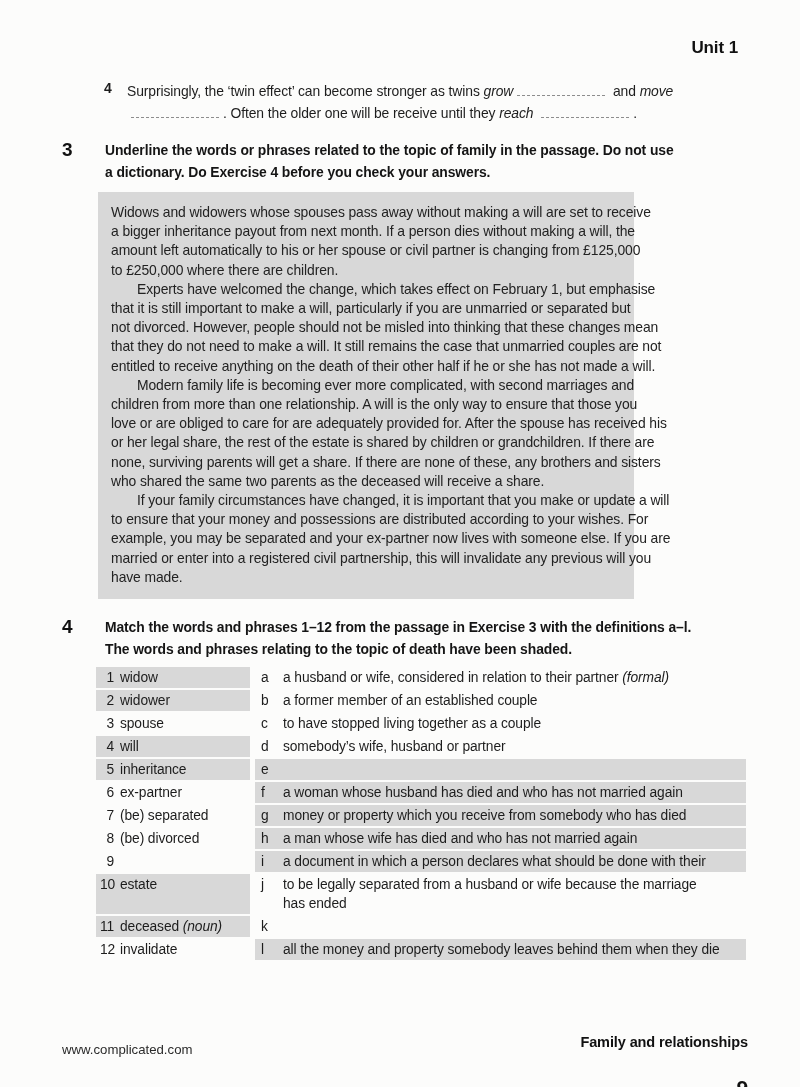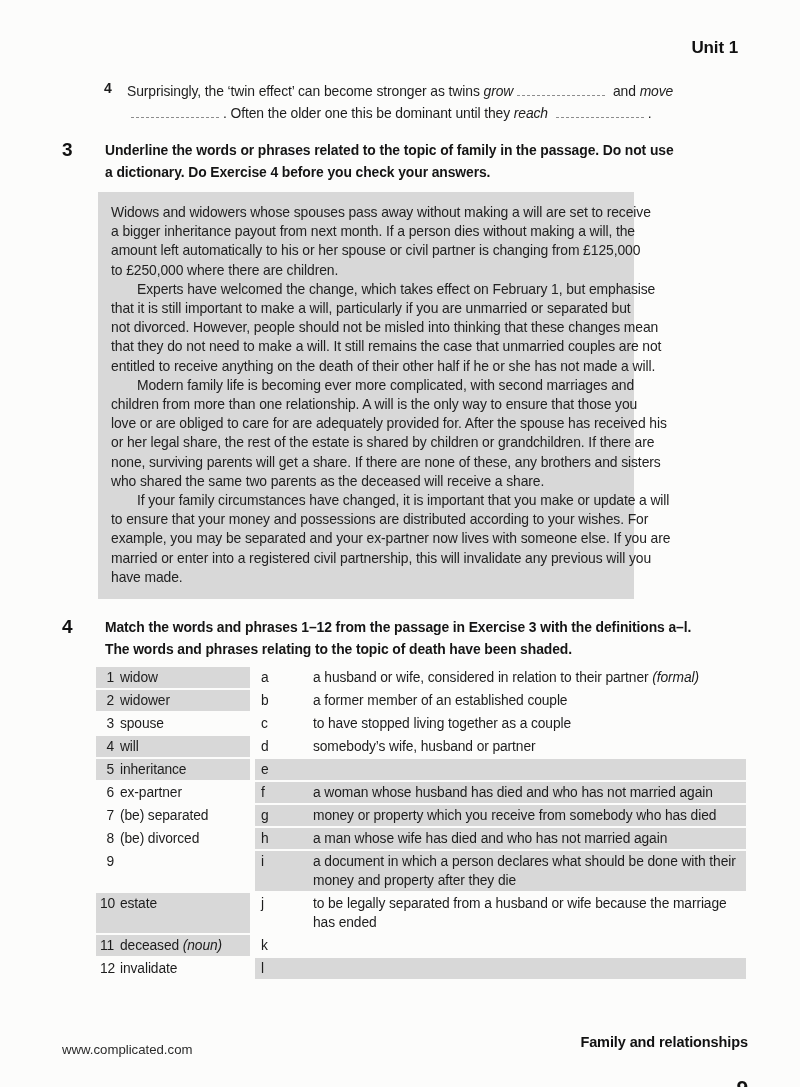--- a/index.html
+++ b/index.html
@@ -39,37 +39,37 @@
   .para.indent .pline:first-child{padding-left:26px;}
 
   
   .match-list{position:absolute;left:96px;top:667px;width:650px;font-size:13.8px;line-height:19px;}
   .mrow{display:flex;margin-bottom:2px;align-items:stretch;}
   .wcell{width:154px;flex:none;display:flex;box-sizing:border-box;padding:1px 4px;}
   .wcell .num{width:14px;text-align:right;margin-right:6px;flex:none;}
   .wordwrap{flex:1;}
   .dcell{flex:1;margin-left:5px;display:flex;box-sizing:border-box;padding:1px 6px;}
   .dcell .letter{width:22px;flex:none;}
-  .dtext{flex:1;margin-left:30px;}
+  .dtext{flex:1;}
   .shade{background:#d8d8d8;}
 
   
   .footer-site{position:absolute;left:62px;top:1042px;font-size:13.2px;color:#2a2a2a;letter-spacing:0;}
   .footer-right{position:absolute;right:52px;top:1034px;display:flex;align-items:flex-end;gap:26px;flex-direction:column;}
   .footer-section{font-size:14.5px;font-weight:700;color:#111;}
   .footer-page{font-size:21px;font-weight:700;color:#111;}
 </style>
 </head>
 <body>
 
 <div class="unit-label">Unit 1</div>
 
 <div class="intro-item">
   <div class="intro-num">4</div>
-  <div class="intro-text"><span>Surprisingly, the ‘twin effect’ can become stronger as twins </span><span class="it">grow</span><span class="blank"></span><span> and </span><span class="it">move</span><br><span class="blank"></span><span>. Often the older one this be dominant until they </span><span class="it">reach</span><span> </span><span class="blank"></span><span>.</span></div>
+  <div class="intro-text"><span>Surprisingly, the ‘twin effect’ can become stronger as twins </span><span class="it">grow</span><span class="blank"></span><span> and </span><span class="it">move</span><br><span class="blank"></span><span>. Often the older one will be receive until they </span><span class="it">reach</span><span> </span><span class="blank"></span><span>.</span></div>
 </div>
 
 <div class="ex-header ex3">
   <div class="ex-num">3</div>
   <div class="ex-instr">
       <span class="nowrap">Underline the words or phrases related to the topic of family in the passage. Do not use</span>
       <span class="nowrap">a dictionary. Do Exercise 4 before you check your answers.</span>
     </div>
 </div>
 
@@ -223,21 +223,20 @@
       </div>
     </div>
     <div class="mrow">
       <div class="wcell">
         <span class="num">9</span>
       </div>
       <div class="dcell shade">
         <span class="letter">i</span>
         <div class="dtext">
           <span class="nowrap">a document in which a person declares what should be done with their</span>
-          <span class="nowrap">money and property after they die</span>
         </div>
       </div>
     </div>
     <div class="mrow">
       <div class="wcell shade">
         <span class="num">10</span>
         <div class="wordwrap">
           <span class="nowrap">estate</span>
         </div>
       </div>
@@ -262,20 +261,23 @@
     </div>
     <div class="mrow">
       <div class="wcell">
         <span class="num">12</span>
         <div class="wordwrap">
           <span class="nowrap">invalidate</span>
         </div>
       </div>
       <div class="dcell shade">
         <span class="letter">l</span>
+        <div class="dtext">
+          <span class="nowrap">all the money and property somebody leaves behind them when they die</span>
+        </div>
       </div>
     </div>
   </div>
 
 <div class="footer-site">www.complicated.com</div>
 <div class="footer-right">
   <span class="footer-section">Family and relationships</span>
   <span class="footer-page">9</span>
 </div>
 

